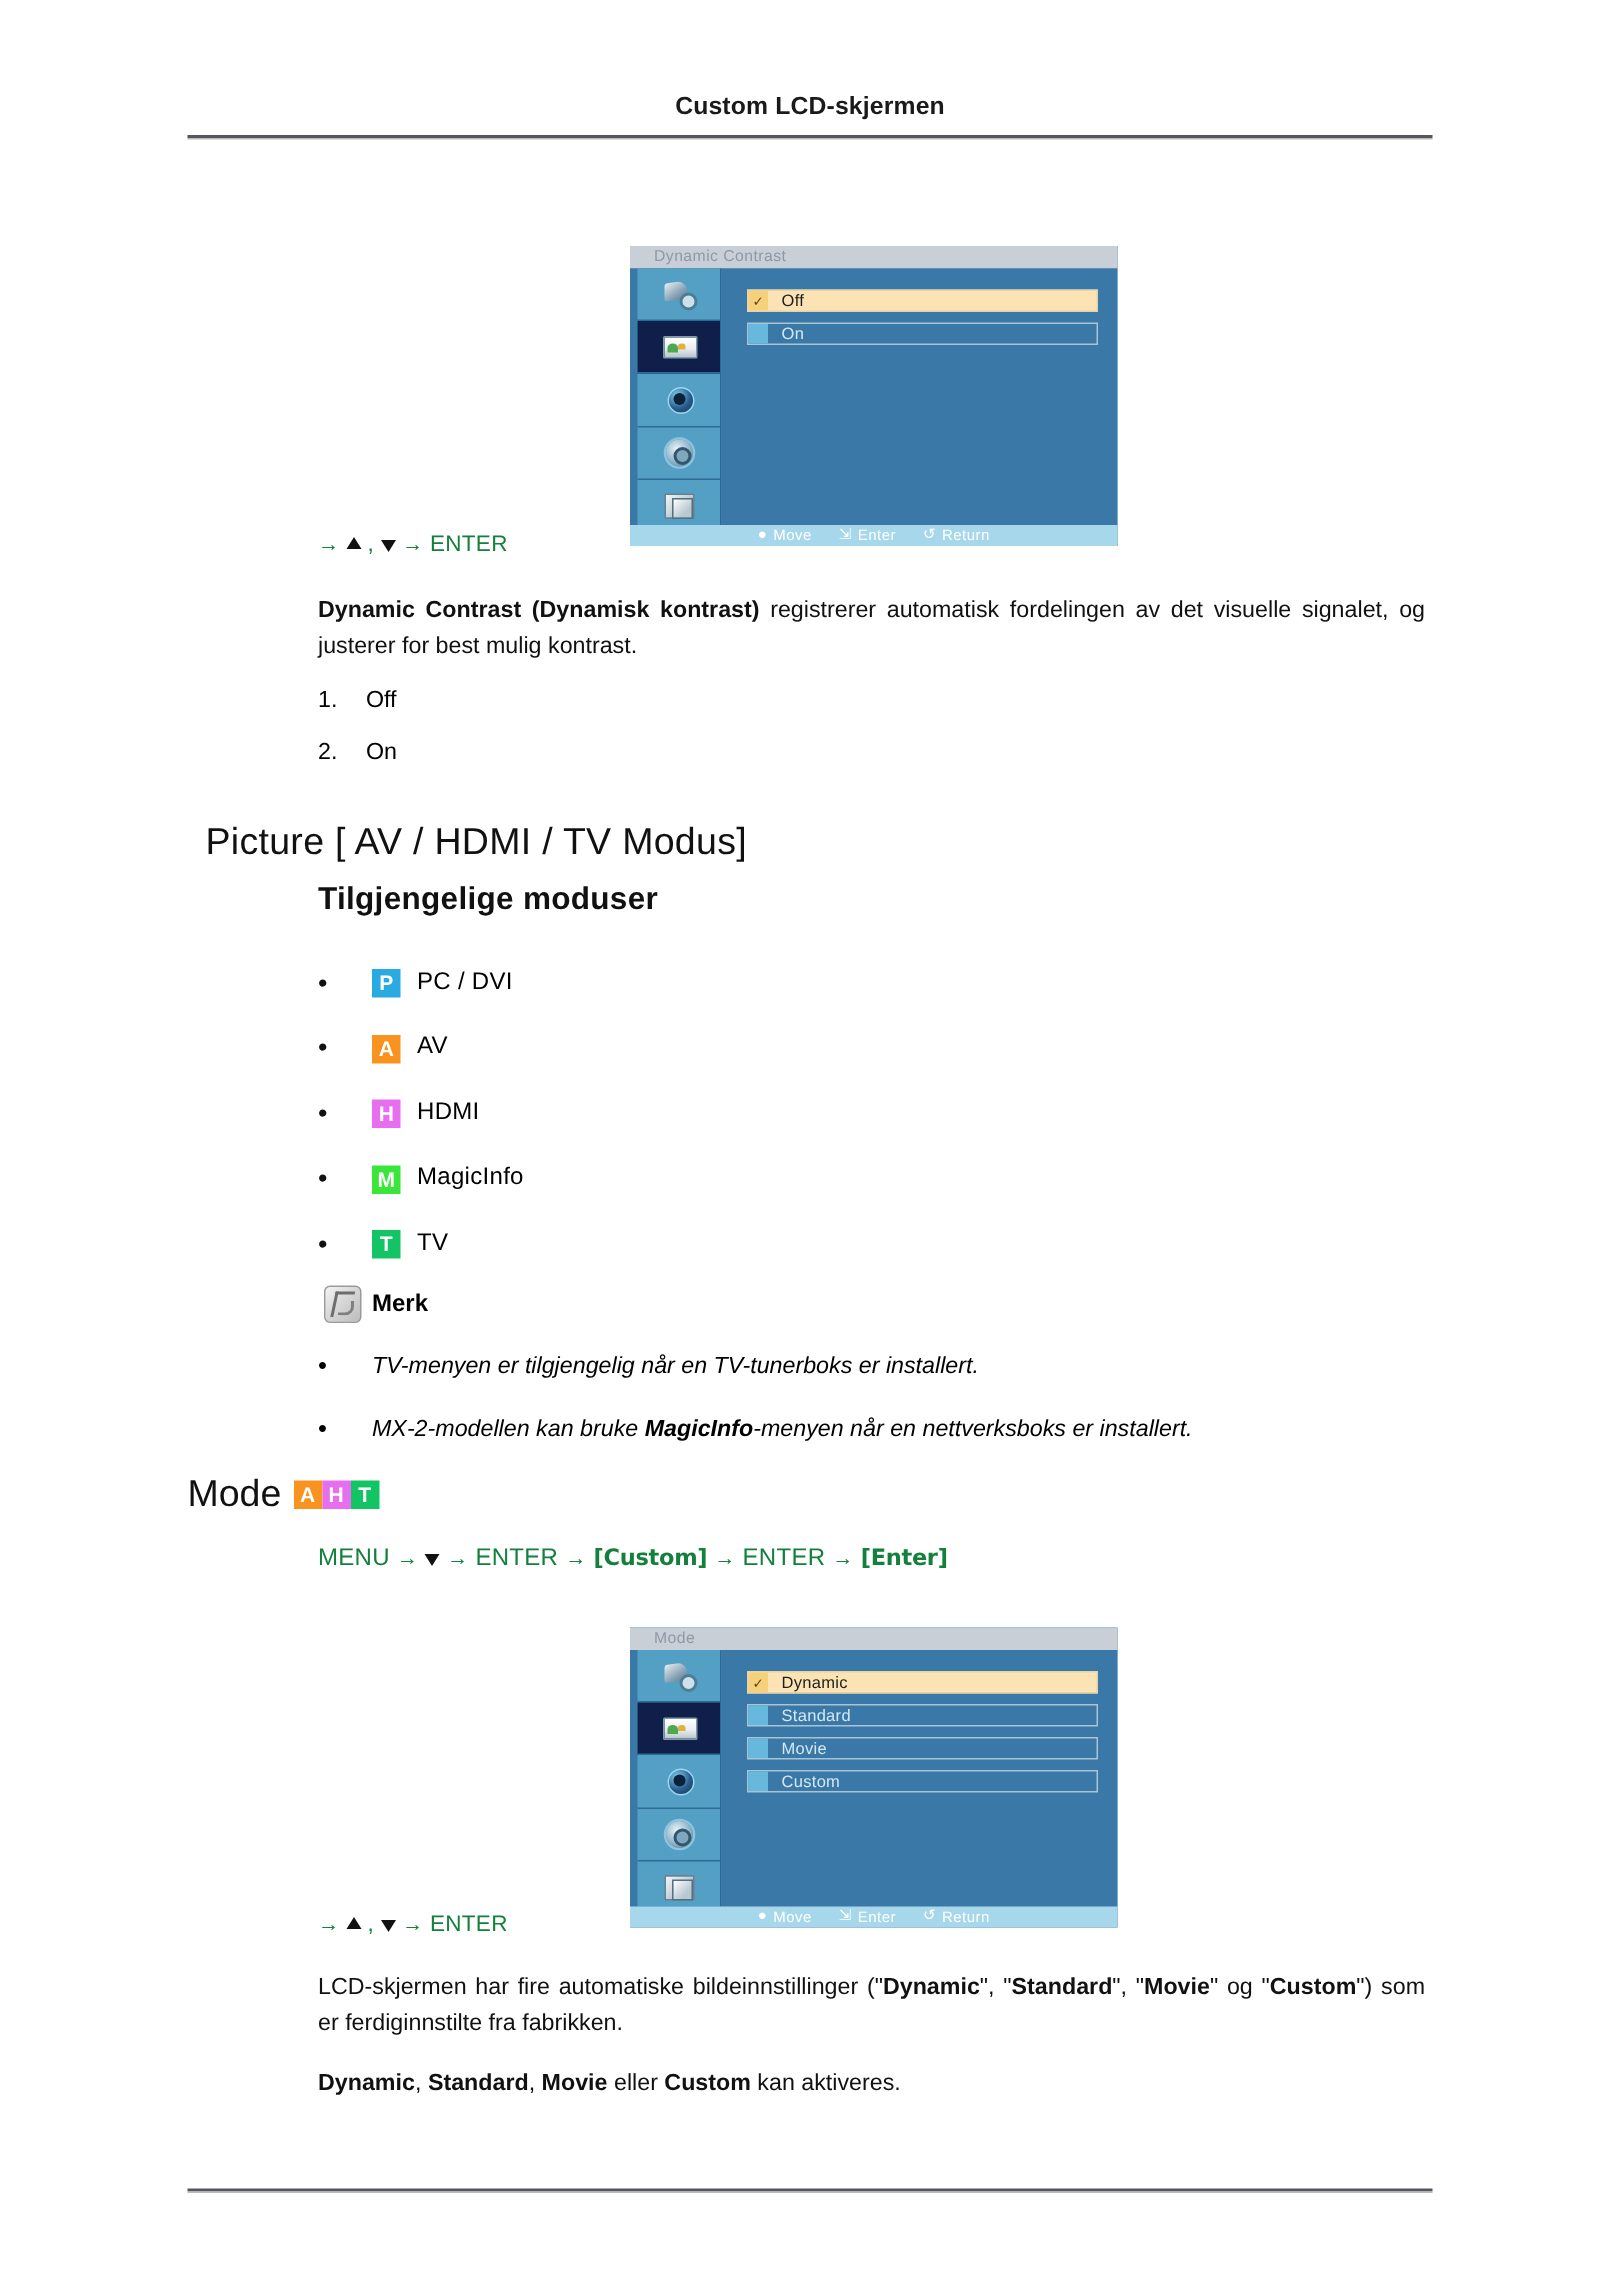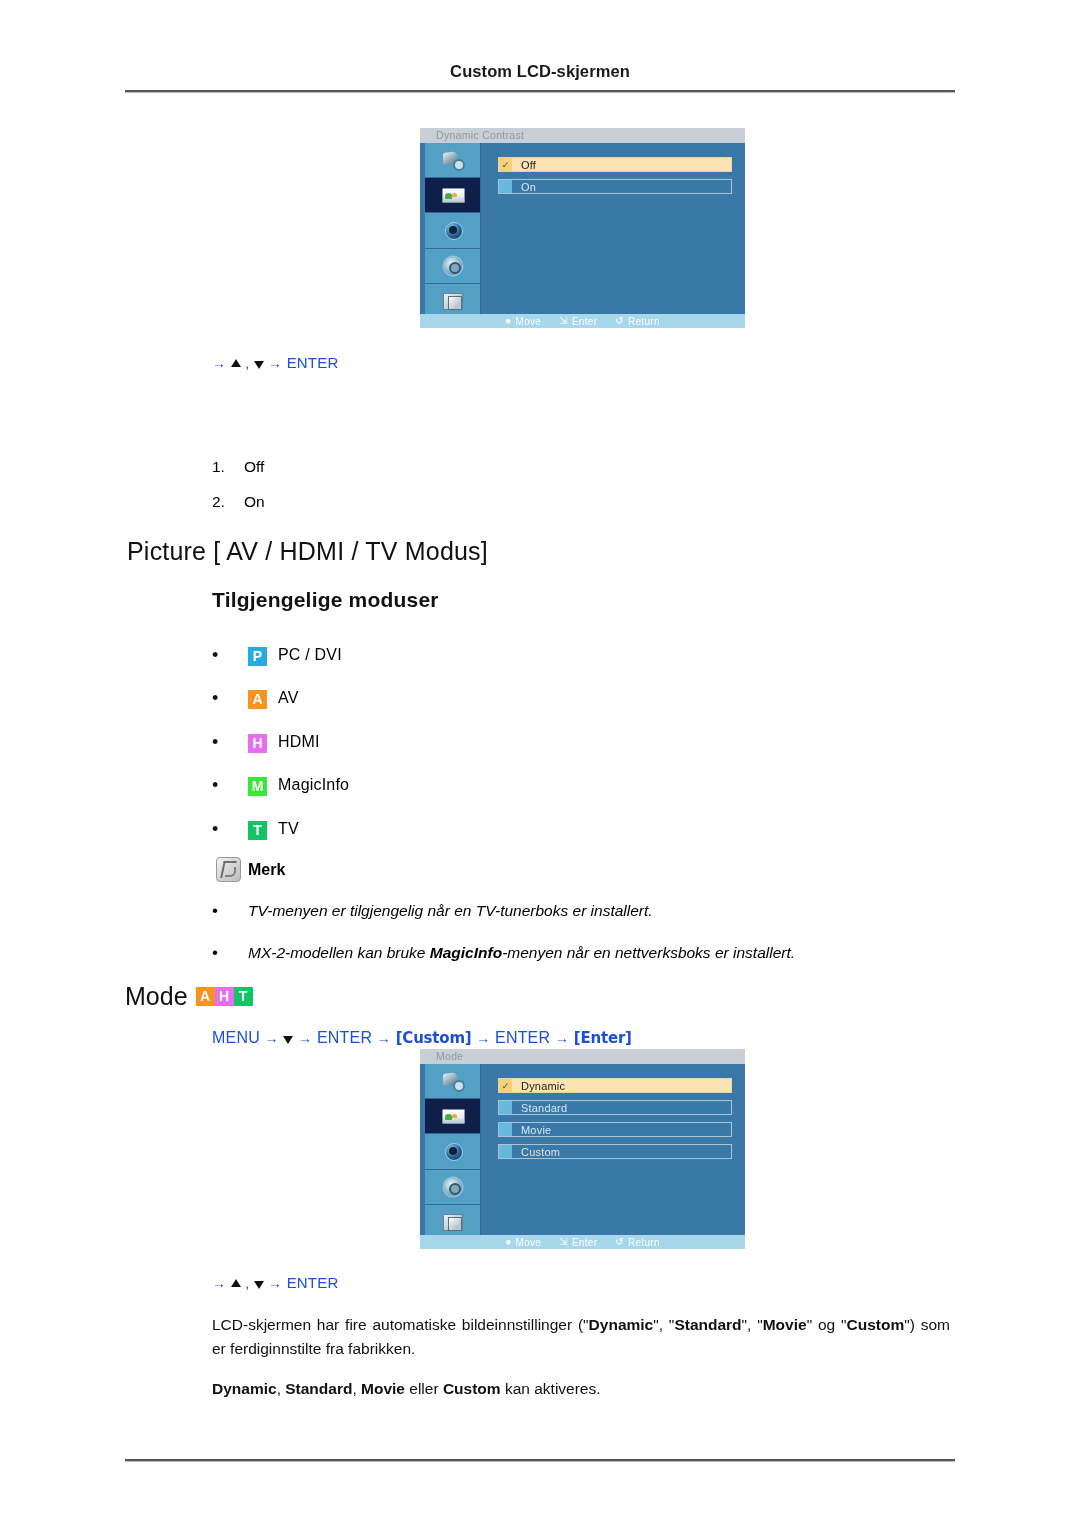--- a/index.html
+++ b/index.html
@@ -39,21 +39,21 @@
     height: 0;
     border-top: 2px solid #55575c;
     border-bottom: 1px solid #b9babd;
   }
   .rule.top { top: 90px; }
   .rule.bottom { top: 1459px; }
   .nav-line {
     position: absolute;
     font-size: 15px;
     letter-spacing: .2px;
-    color: #1d4ed8;
+    color: #15803d;
     white-space: nowrap;
   }
   .nav-line .arw { font-size: 14px; }
   .tri-up, .tri-dn {
     display: inline-block;
     width: 0; height: 0;
     border-left: 5px solid transparent;
     border-right: 5px solid transparent;
     position: relative;
   }
@@ -76,21 +76,21 @@
   }
   .numlist .row {
     display: flex;
     margin-bottom: 17px;
   }
   .numlist .num { width: 32px; }
 
   
   h1.sec {
     position: absolute;
-    margin: 2px;
+    margin: 12px;
     font-size: 25px;
     font-weight: normal;
     letter-spacing: .2px;
     color: #111;
   }
   h2.sub {
     position: absolute;
     margin: 0;
     font-size: 21px;
     font-weight: bold;
@@ -200,20 +200,21 @@
 
   
   .osd {
     position: absolute;
     width: 325px;
     height: 200px;
     background: #3a78a8;
     box-sizing: border-box;
     font-family: "Liberation Sans", sans-serif;
     overflow: hidden;
+    margin-top: 36px;
   }
   .osd .titlebar {
     position: absolute;
     left: 0; top: 0;
     width: 100%;
     height: 15px;
     background: #c9cfd6;
   }
   .osd .titlebar .t {
     position: absolute;
@@ -448,20 +449,21 @@
           <span class="g">↺</span>
           <span>Return</span>
         </span>
     </div>
   </div>
 
   <div class="nav-line" style="left:212px; top:354px;">
     <span class="arw">→</span>&nbsp;<span class="tri-up"></span> ,&nbsp;<span class="tri-dn"></span>&nbsp;<span class="arw">→</span> ENTER
   </div>
 
+  <div class="para" style="left:212px; top:395px; width:738px;"><b>Dynamic Contrast (Dynamisk kontrast)</b><span> registrerer automatisk fordelingen av det visuelle signalet, og justerer for best mulig kontrast.</span></div>
 
   <div class="numlist" style="left:212px; top:458px;">
     <div class="row">
         <span class="num">1.</span>
         <span>Off</span>
       </div>
     <div class="row">
         <span class="num">2.</span>
         <span>On</span>
       </div>

